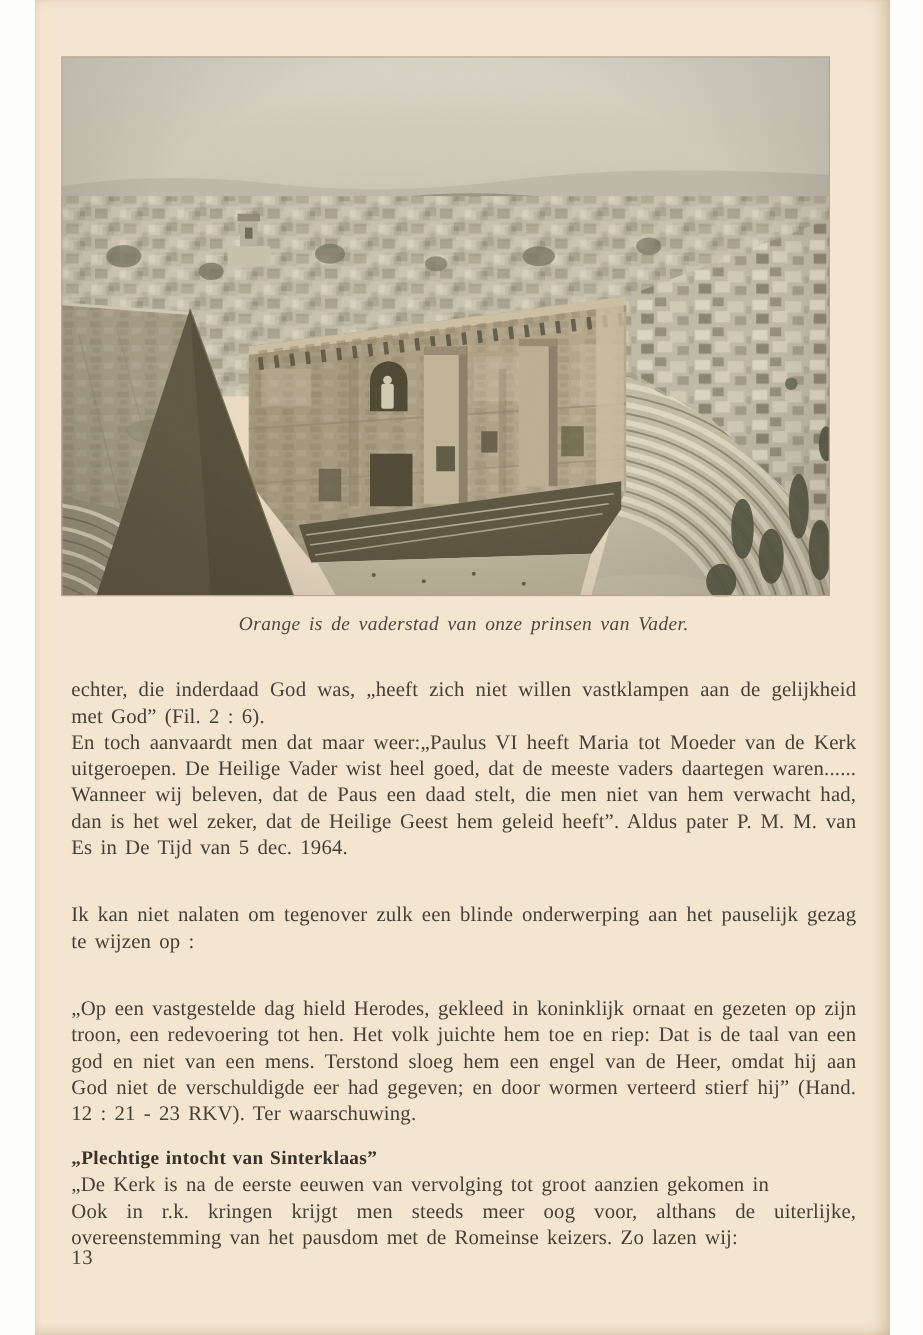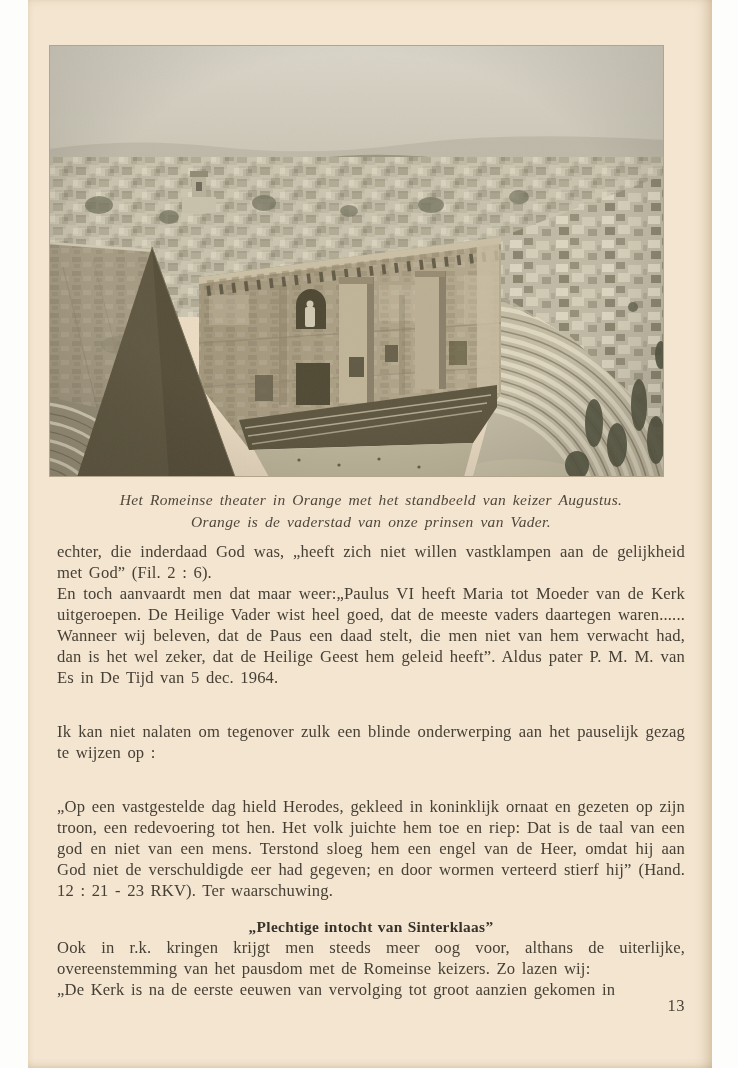--- a/index.html
+++ b/index.html
@@ -12,24 +12,24 @@
   .photo{position:absolute;left:21px;top:45px;width:615px;height:432px;margin:0;}
   .photo svg{display:block;width:615px;height:432px;}
   .caption{position:absolute;left:29px;top:489px;width:628px;text-align:center;
            font-style:italic;font-size:15.5px;line-height:22px;color:#50473a;
            letter-spacing:.35px;word-spacing:2.5px;}
   .textblock{position:absolute;left:29px;top:541px;width:628px;font-size:16.6px;
              line-height:21px;color:#463f34;text-align:justify;letter-spacing:.15px;
              word-spacing:2.2px;}
   .textblock p{margin:0;}
   .textblock p.spaced{margin-top:33px;}
-  .textblock p.heading{margin-top:15px;text-align:center;font-weight:bold;
+  .textblock p.heading{margin-top:15px;text-align:left;font-weight:bold;
                        font-size:15.4px;color:#38322a;letter-spacing:.3px;word-spacing:1px;}
   .it{}
-  .pagenum{position:absolute;left:29px;top:996px;width:628px;text-align:right;
+  .pagenum{position:absolute;left:29px;top:996px;width:628px;text-align:left;
            font-size:16.5px;color:#4a4338;letter-spacing:.5px;}
 </style>
 </head>
 <body>
 
 <div class="scan">
   <div class="page">
 
     <figure class="photo">
       <svg viewBox="0 0 615 432" preserveAspectRatio="none" aria-hidden="true">
@@ -217,30 +217,29 @@
         </g>
 
         <rect x="0" y="0" width="615" height="432" fill="#b08f5e" opacity="0.09"></rect>
         <rect x="0" y="0" width="615" height="432" fill="url(#vig)"></rect>
         <rect x="0" y="0" width="615" height="432" filter="url(#grain)" opacity="0.5"></rect>
         <rect x="0.5" y="0.5" width="614" height="431" fill="none" stroke="#b3a58c" stroke-width="1"></rect>
       </svg>
     </figure>
 
     <div class="caption">
-      <div>Het Romeinse theater in Orange met het standbeeld van keizer Augustus.</div>
       <div>Orange is de vaderstad van onze prinsen van Vader.</div>
     </div>
 
     <div class="textblock">
         <p class="para"><span>echter, die inderdaad God was, „heeft zich niet willen vastklampen aan de gelijkheid met God” (Fil. 2 : 6).</span></p>
         <p class="para"><span>En toch aanvaardt men dat maar weer:</span><span class="it">„Paulus VI heeft Maria tot Moeder van de Kerk uitgeroepen. De Heilige Vader wist heel goed, dat de meeste vaders daartegen waren...... Wanneer wij beleven, dat de Paus een daad stelt, die men niet van hem verwacht had, dan is het wel zeker, dat de Heilige Geest hem geleid heeft”.</span><span> Aldus pater P. M. M. van Es in De Tijd van 5 dec. 1964.</span></p>
         <p class="para spaced"><span>Ik kan niet nalaten om tegenover zulk een blinde onderwerping aan het pauselijk gezag te wijzen op :</span></p>
         <p class="para spaced"><span class="it">„Op een vastgestelde dag hield Herodes, gekleed in koninklijk ornaat en gezeten op zijn troon, een redevoering tot hen. Het volk juichte hem toe en riep: Dat is de taal van een god en niet van een mens. Terstond sloeg hem een engel van de Heer, omdat hij aan God niet de verschuldigde eer had gegeven; en door wormen verteerd stierf hij” (Hand. 12 : 21 - 23 RKV).</span><span> Ter waarschuwing.</span></p>
         <p class="para heading"><span>„Plechtige intocht van Sinterklaas”</span></p>
+        <p class="para"><span class="it">„De Kerk is na de eerste eeuwen van vervolging tot groot aanzien gekomen in</span></p>
         <p class="para"><span>Ook in r.k. kringen krijgt men steeds meer oog voor, althans de uiterlijke, overeenstemming van het pausdom met de Romeinse keizers. Zo lazen wij:</span></p>
-        <p class="para"><span class="it">„De Kerk is na de eerste eeuwen van vervolging tot groot aanzien gekomen in</span></p>
       </div>
 
     <div class="pagenum">13</div>
 
   </div>
 </div>
 
 </body></html>

